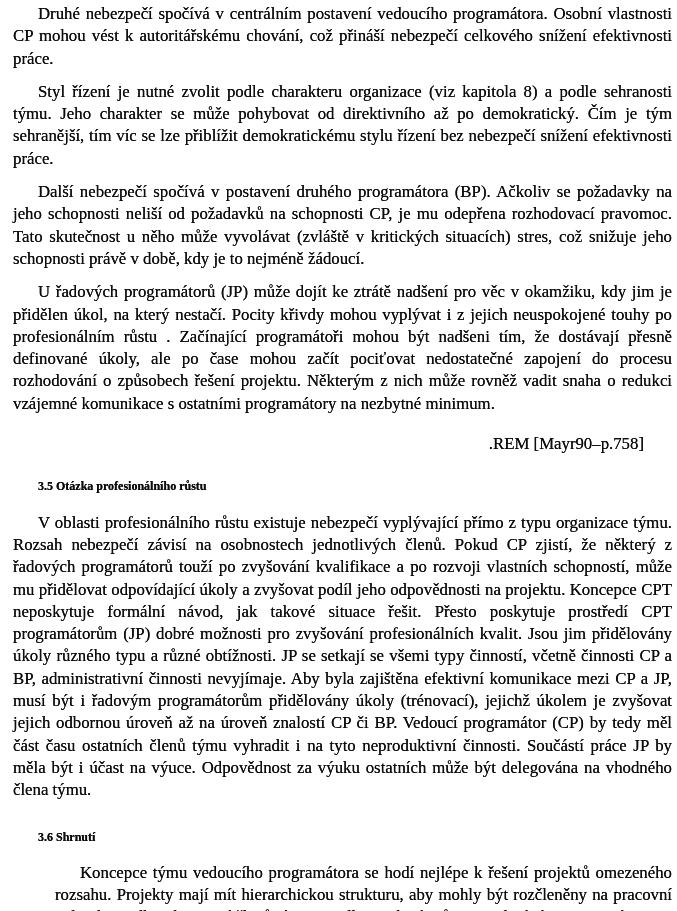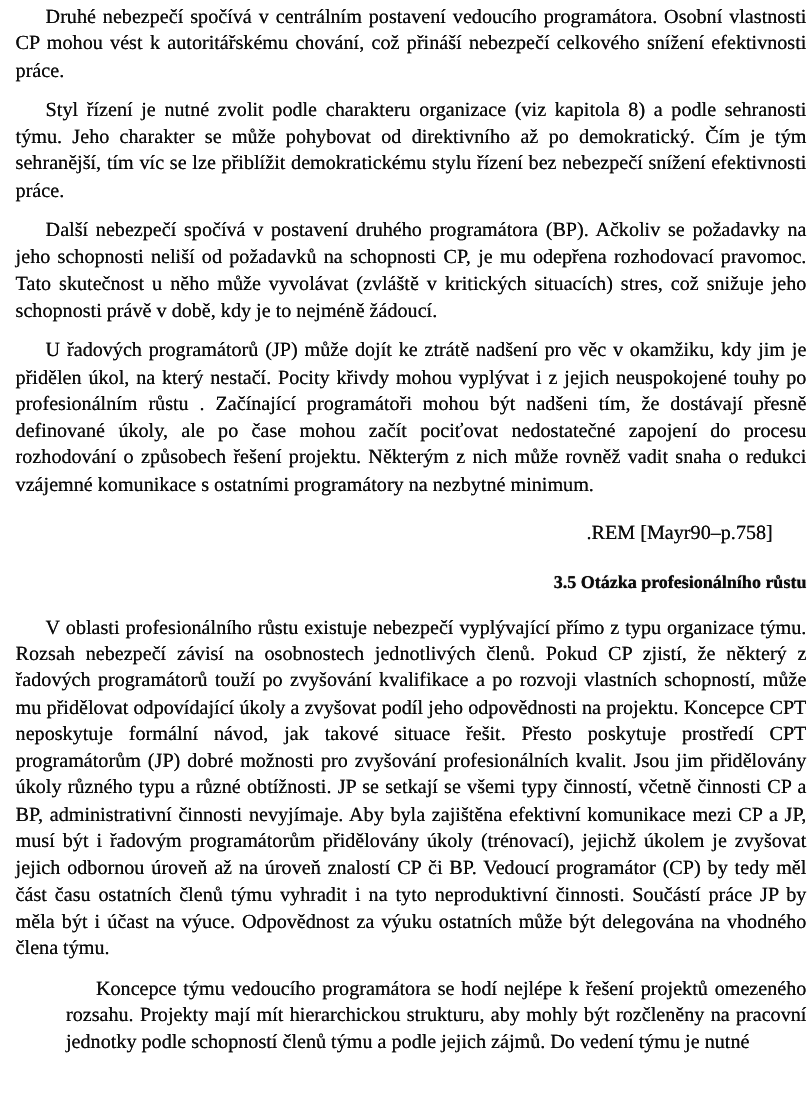--- a/index.html
+++ b/index.html
@@ -31,24 +31,24 @@
     text-indent: 25px;
   }
   .citation {
     margin: 18px 0 11px 0;
     text-align: right;
     text-indent: 0;
     padding-right: 28px;
   }
   .heading {
     font-weight: bold;
-    font-size: 15px;
+    font-size: 12px;
     margin: 20px 0 14px 0;
     text-indent: 25px;
-    text-align: right;
+    text-align: left;
     text-shadow: 0 0 0.6px #000;
   }
   .heading-last {
     margin-top: 24px;
   }
   .para-last {
     margin-bottom: 0;
     margin-left: 42px;
   }
 </style>
@@ -56,14 +56,15 @@
 <body>
 
 <div class="scan-page">
   <p class="para">Druhé nebezpečí spočívá v centrálním postavení vedoucího programátora. Osobní vlastnosti CP mohou vést k autoritářskému chování, což přináší nebezpečí celkového snížení efektivnosti práce.</p>
   <p class="para">Styl řízení je nutné zvolit podle charakteru organizace (viz kapitola 8) a podle sehranosti týmu. Jeho charakter se může pohybovat od direktivního až po demokratický. Čím je tým sehranější, tím víc se lze přiblížit demokratickému stylu řízení bez nebezpečí snížení efektivnosti práce.</p>
   <p class="para">Další nebezpečí spočívá v postavení druhého programátora (BP). Ačkoliv se požadavky na jeho schopnosti neliší od požadavků na schopnosti CP, je mu odepřena rozhodovací pravomoc. Tato skutečnost u něho může vyvolávat (zvláště v kritických situacích) stres, což snižuje jeho schopnosti právě v době, kdy je to nejméně žádoucí.</p>
   <p class="para">U řadových programátorů (JP) může dojít ke ztrátě nadšení pro věc v okamžiku, kdy jim je přidělen úkol, na který nestačí. Pocity křivdy mohou vyplývat i z jejich neuspokojené touhy po profesionálním růstu . Začínající programátoři mohou být nadšeni tím, že dostávají přesně definované úkoly, ale po čase mohou začít pociťovat nedostatečné zapojení do procesu rozhodování o způsobech řešení projektu. Některým z nich může rovněž vadit snaha o redukci vzájemné komunikace s ostatními programátory na nezbytné minimum.</p>
   <p class="para citation">.REM [Mayr90–p.758]</p>
   <h3 class="heading">3.5 Otázka profesionálního růstu</h3>
   <p class="para">V oblasti profesionálního růstu existuje nebezpečí vyplývající přímo z typu organizace týmu. Rozsah nebezpečí závisí na osobnostech jednotlivých členů. Pokud CP zjistí, že některý z řadových programátorů touží po zvyšování kvalifikace a po rozvoji vlastních schopností, může mu přidělovat odpovídající úkoly a zvyšovat podíl jeho odpovědnosti na projektu. Koncepce CPT neposkytuje formální návod, jak takové situace řešit. Přesto poskytuje prostředí CPT programátorům (JP) dobré možnosti pro zvyšování profesionálních kvalit. Jsou jim přidělovány úkoly různého typu a různé obtížnosti. JP se setkají se všemi typy činností, včetně činnosti CP a BP, administrativní činnosti nevyjímaje. Aby byla zajištěna efektivní komunikace mezi CP a JP, musí být i řadovým programátorům přidělovány úkoly (trénovací), jejichž úkolem je zvyšovat jejich odbornou úroveň až na úroveň znalostí CP či BP. Vedoucí programátor (CP) by tedy měl část času ostatních členů týmu vyhradit i na tyto neproduktivní činnosti. Součástí práce JP by měla být i účast na výuce. Odpovědnost za výuku ostatních může být delegována na vhodného člena týmu.</p>
+  <h3 class="heading heading-last">3.6 Shrnutí</h3>
   <p class="para para-last">Koncepce týmu vedoucího programátora se hodí nejlépe k řešení projektů omezeného rozsahu. Projekty mají mít hierarchickou strukturu, aby mohly být rozčleněny na pracovní jednotky podle schopností členů týmu a podle jejich zájmů. Do vedení týmu je nutné</p>
 </div>
 
 </body></html>

